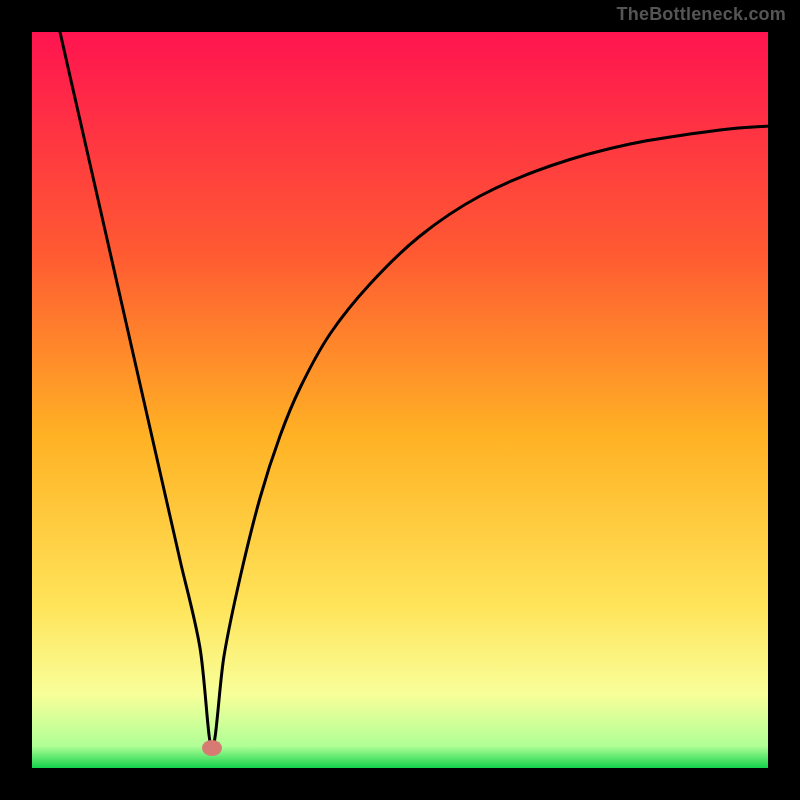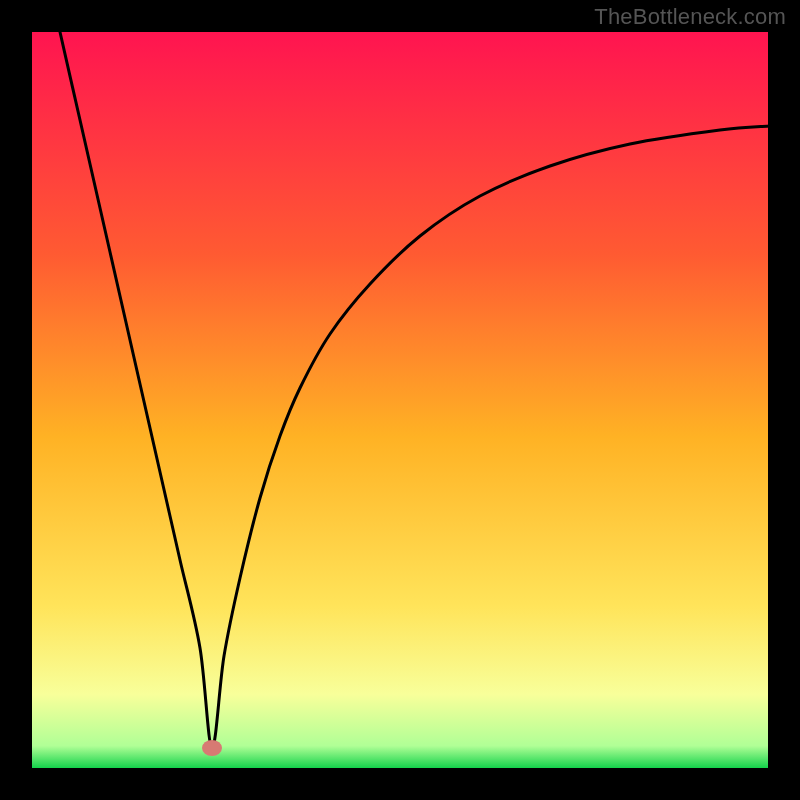--- a/index.html
+++ b/index.html
@@ -14,22 +14,22 @@
   .wrap {
     position: relative;
     width: 800px;
     height: 800px;
   }
   .watermark {
     position: absolute;
     top: 4px;
     right: 14px;
     color: #555;
-    font-size: 22px;
-    font-weight: 400;
+    font-size: 18px;
+    font-weight: 700;
     letter-spacing: 0.2px;
     z-index: 5;
   }
   svg {
     position: absolute;
     top: 0;
     left: 0;
     width: 800px;
     height: 800px;
   }

